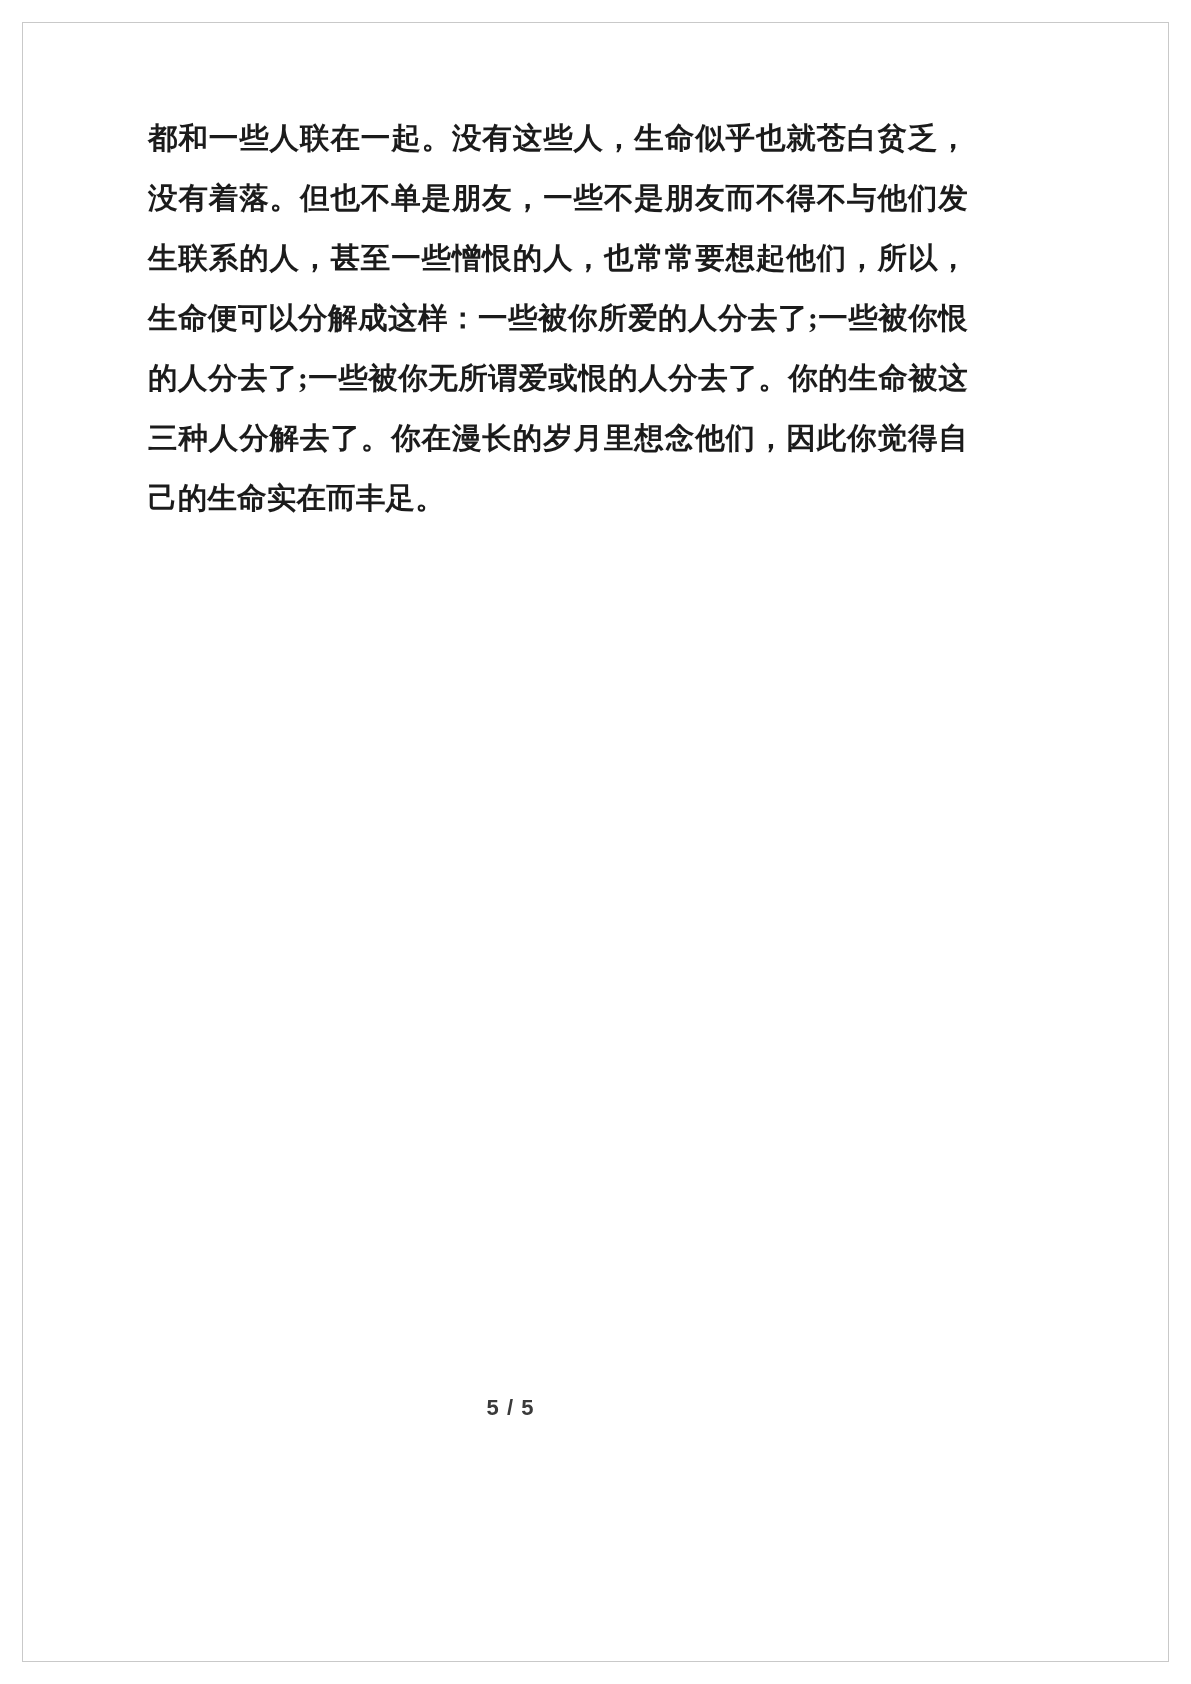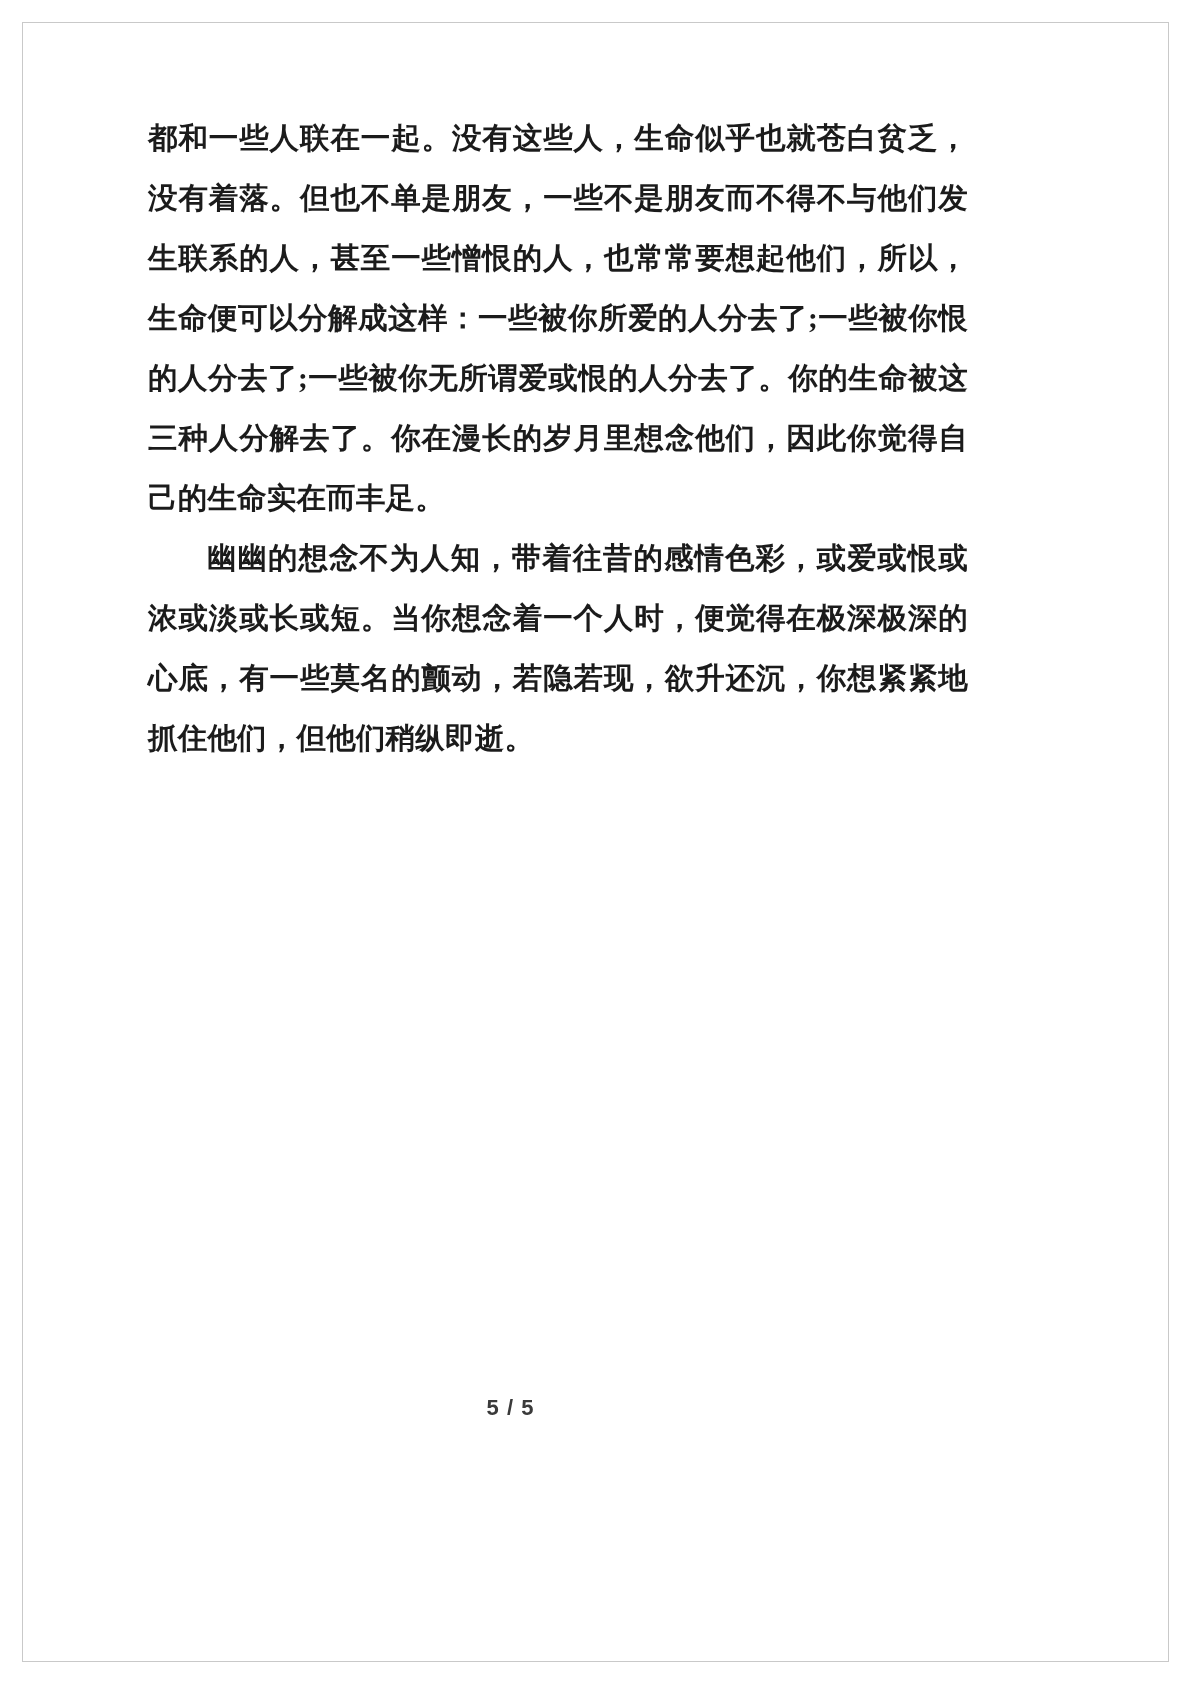--- a/index.html
+++ b/index.html
@@ -65,18 +65,17 @@
 </style>
 </head>
 <body>
 
 <div class="page">
 
   <div class="page-border"></div>
 
   <div class="content">
     <p class="para">都和一些人联在一起。没有这些人，生命似乎也就苍白贫乏，没有着落。但也不单是朋友，一些不是朋友而不得不与他们发生联系的人，甚至一些憎恨的人，也常常要想起他们，所以，生命便可以分解成这样：一些被你所爱的人分去了;一些被你恨的人分去了;一些被你无所谓爱或恨的人分去了。你的生命被这三种人分解去了。你在漫长的岁月里想念他们，因此你觉得自己的生命实在而丰足。</p>
-    <p class="para indent">幽幽的想念不为人知，带着往昔的感情色彩，或爱或恨或浓或淡或长或短。当你想念着一个人时，便觉得在极深极深的心底，有一些莫名的颤动，若隐若现，欲升还沉，你想紧紧地抓住他们，但他们稍纵即逝。</p>
   </div>
 
   <div class="footer">5 / 5</div>
 
 </div>
 
 </body></html>

